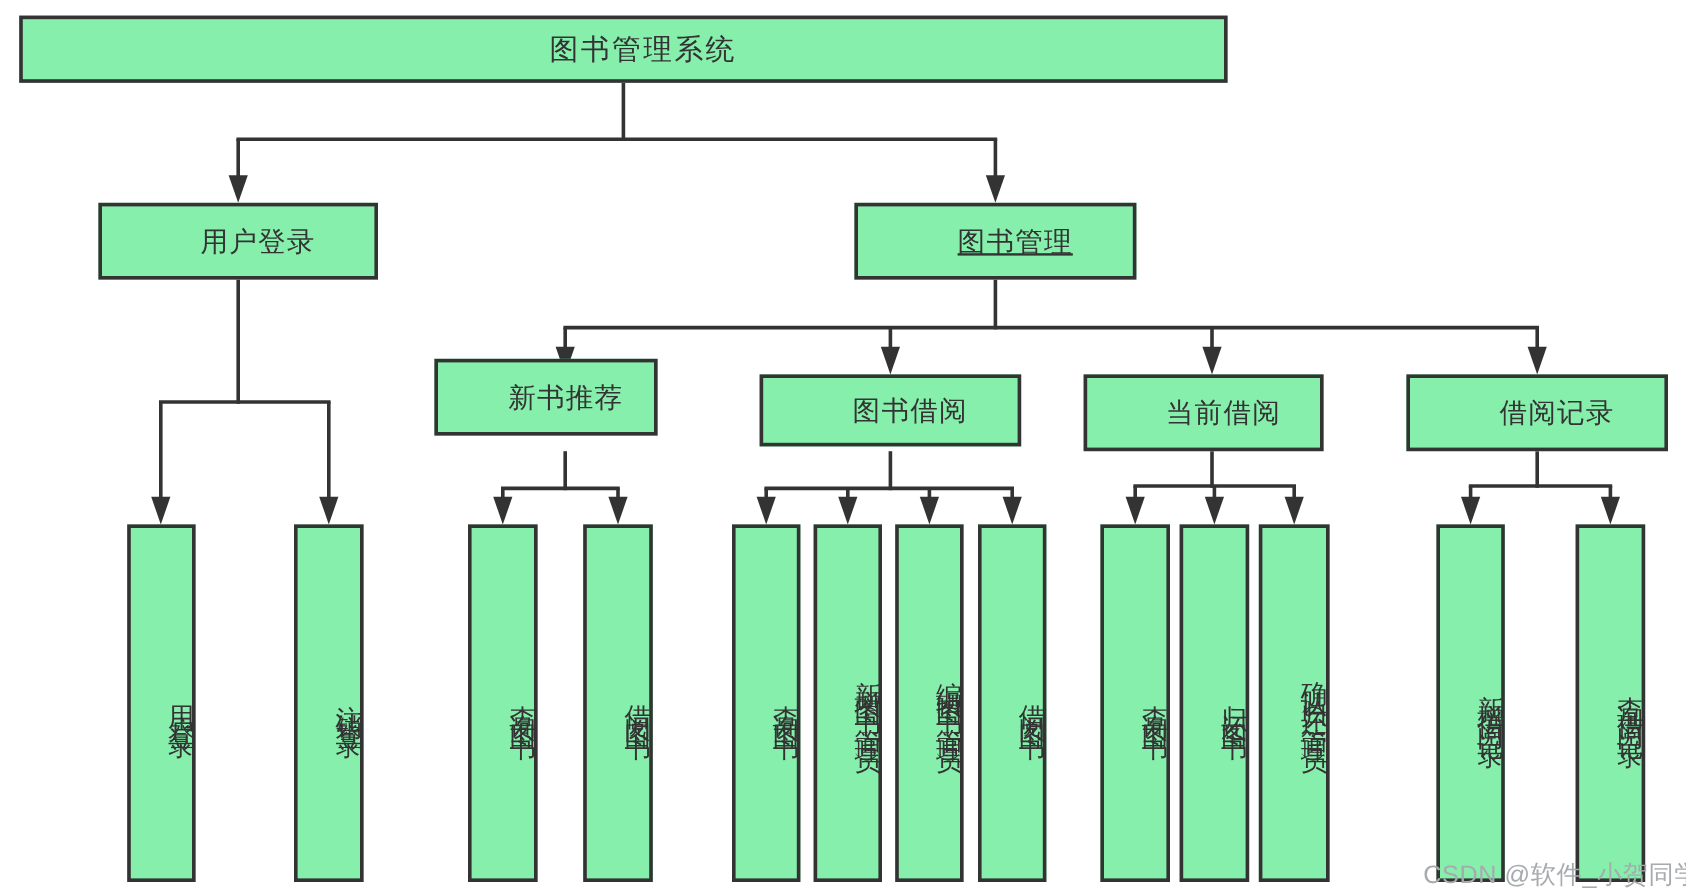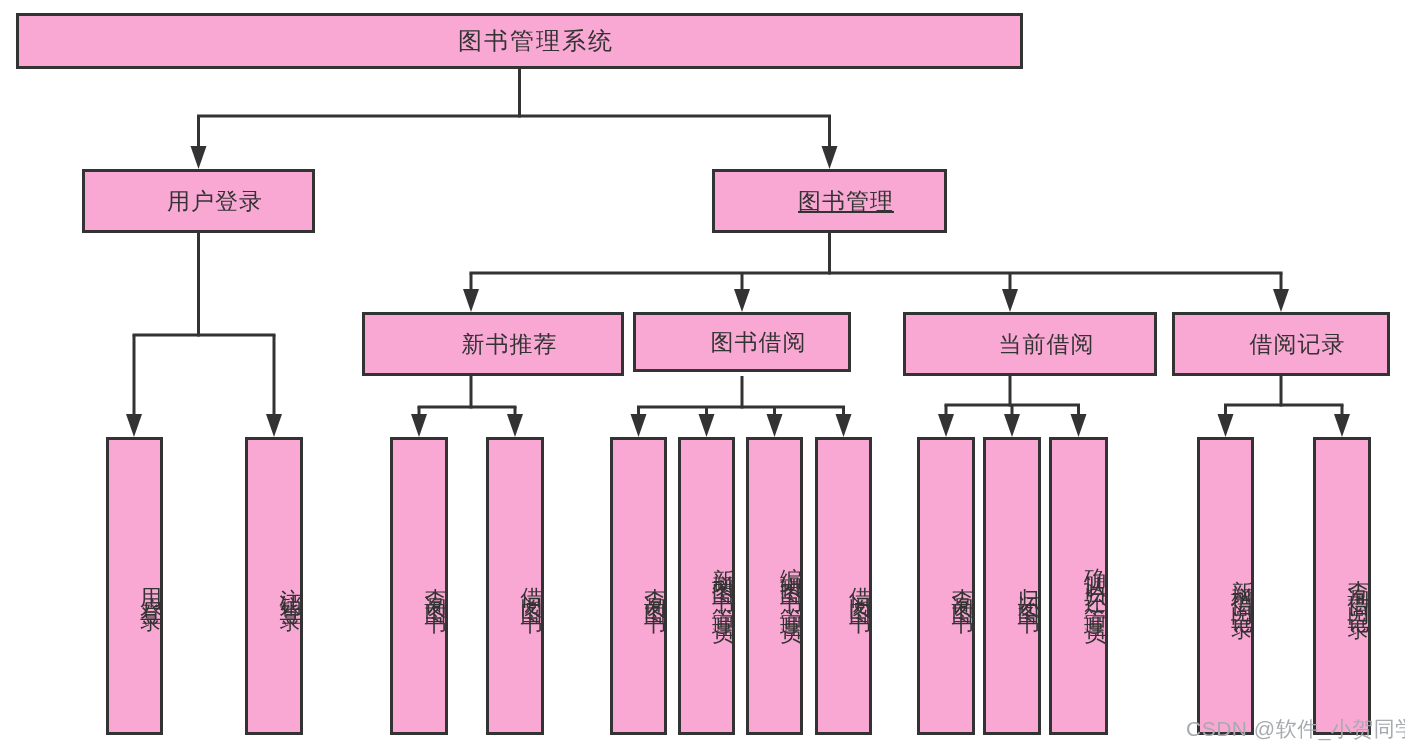--- a/index.html
+++ b/index.html
@@ -15,21 +15,21 @@
     position: absolute;
     left: 0; top: 0;
     width: 1405px; height: 747px;
   }
   .connectors line { stroke: #333333; stroke-width: 3; }
   .connectors polygon { fill: #333333; }
   .node {
     position: absolute;
     box-sizing: border-box;
     border: 3px solid #333333;
-    background: #f9a8d4;
+    background: #86efac;
     display: flex;
     align-items: center;
     justify-content: center;
     color: #333333;
     padding-left: 33px;
   }
   .hnode { font-size: 23px; letter-spacing: 1px; }
   .root-node { font-size: 24px; letter-spacing: 2px; }
   .leaf .vtext {
     writing-mode: vertical-rl;
@@ -44,23 +44,23 @@
     top: 715px;
     font-size: 21px;
     color: #a7aaae;
     white-space: nowrap;
     letter-spacing: 0.5px;
   }
   
   #n-root   { left: 16px;   top: 13px;  width: 1007px; height: 56px; }
   #n-user   { left: 82px;   top: 169px; width: 233px;  height: 64px; }
   #n-book   { left: 712px;  top: 169px; width: 235px;  height: 64px; text-decoration: underline; }
-  #n-rec    { left: 362px;  top: 312px; width: 262px;  height: 64px; }
+  #n-rec    { left: 362px;  top: 299px; width: 186px;  height: 64px; }
   #n-bor    { left: 633px;  top: 312px; width: 218px;  height: 60px; }
-  #n-cur    { left: 903px;  top: 312px; width: 254px;  height: 64px; }
+  #n-cur    { left: 903px;  top: 312px; width: 200px;  height: 64px; }
   #n-hist   { left: 1172px; top: 312px; width: 218px;  height: 64px; }
   .leaf     { top: 437px; height: 298px; }
   #lf-user-login   { left: 106px;  width: 57px; }
   #lf-logout       { left: 245px;  width: 58px; }
   #lf-rec-query    { left: 390px;  width: 58px; }
   #lf-rec-borrow   { left: 486px;  width: 58px; }
   #lf-bor-query    { left: 610px;  width: 57px; }
   #lf-bor-add      { left: 678px;  width: 57px; }
   #lf-bor-edit     { left: 746px;  width: 57px; }
   #lf-bor-borrow   { left: 815px;  width: 57px; }

